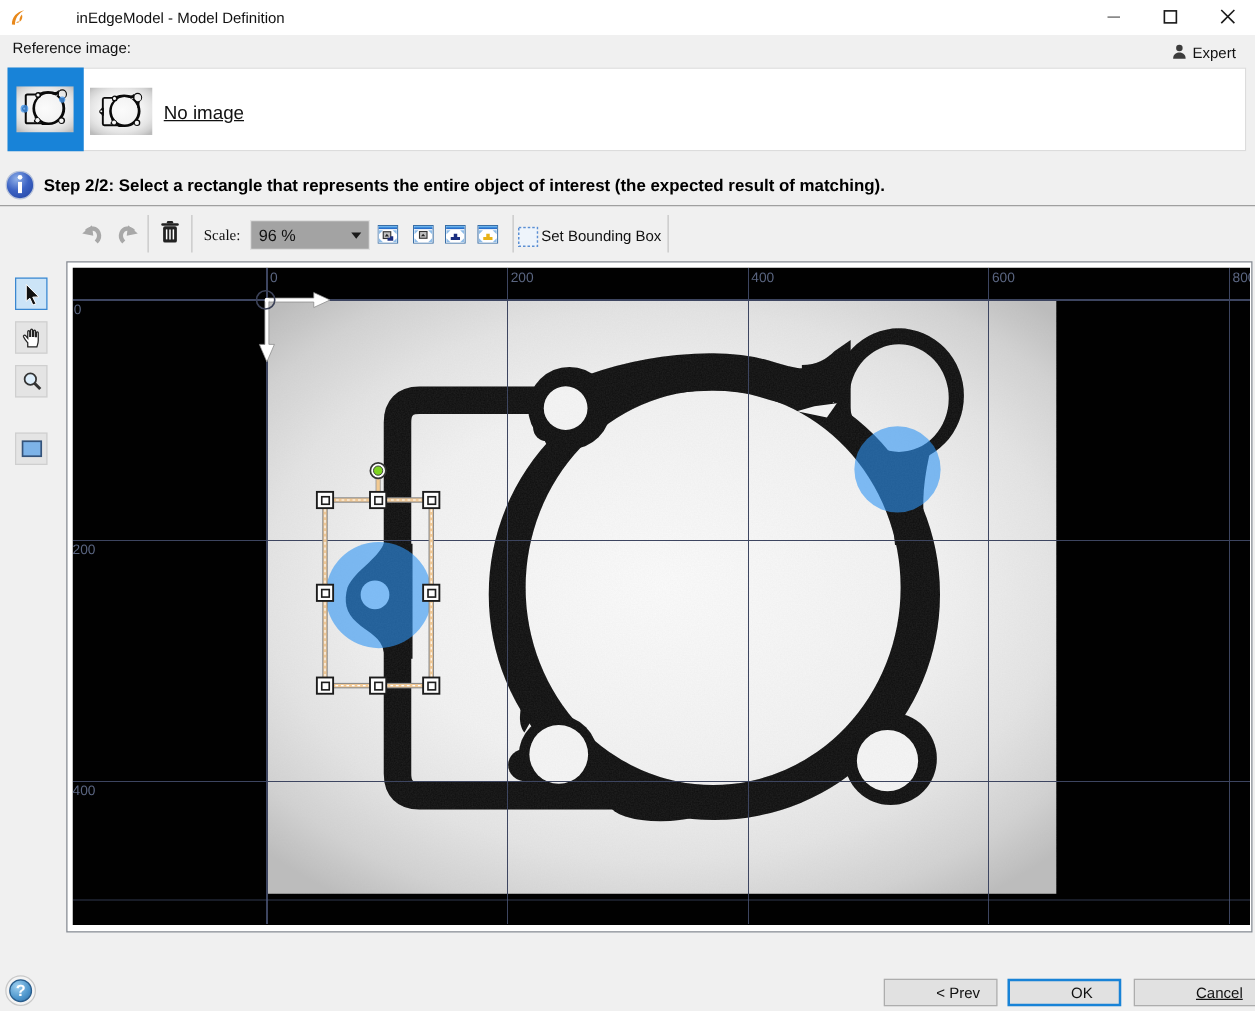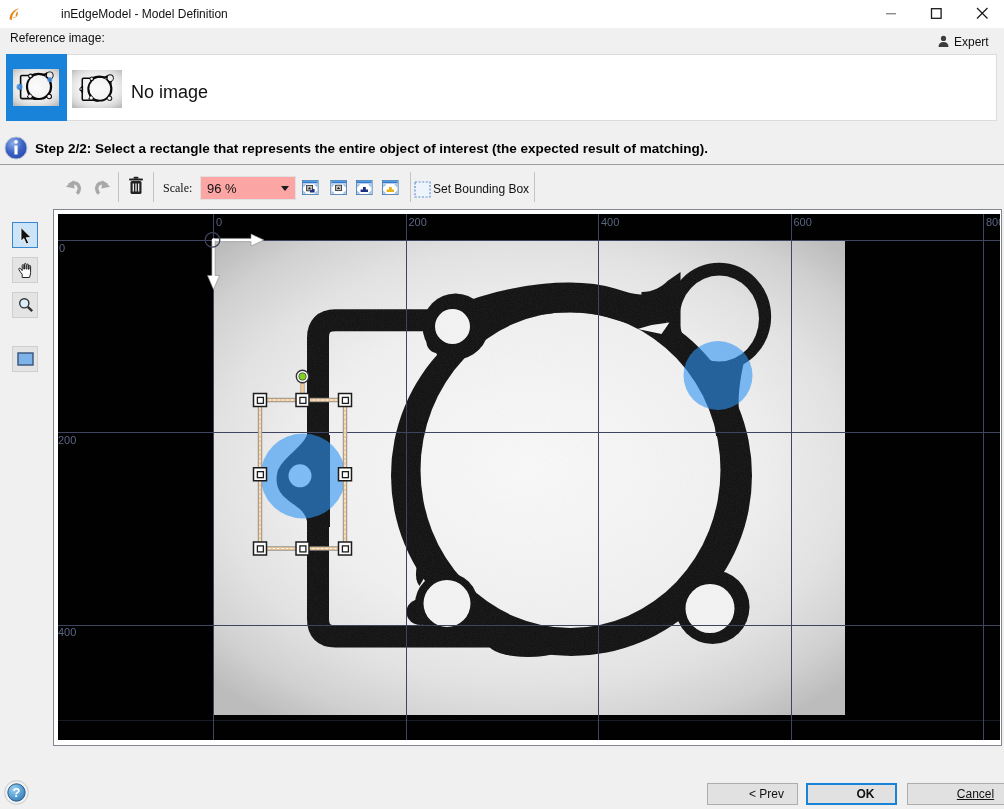--- a/index.html
+++ b/index.html
@@ -5,37 +5,37 @@
 * { margin:0; padding:0; box-sizing:border-box; }
 html,body { width:1004px; height:809px; overflow:hidden; }
 body { font-family:"Liberation Sans", sans-serif; background:#f0f0f0; position:relative; }
 .abs { position:absolute; }
 #titlebar { left:0; top:0; width:1004px; height:28px; background:#ffffff; }
 #title-text { left:29px; top:7px; font-size:12px; color:#111;padding-left:32px; }
 #refimg-label { left:10px; top:31px; font-size:12px; color:#111; }
 #expert { left:954px; top:35px; font-size:12px; color:#111; }
 #panel { left:6px; top:54px; width:991px; height:67px; background:#fff; border:1px solid #dcdcdc; }
 #bluetile { left:6px; top:54px; width:61px; height:67px; background:#1883d8; }
-#noimage { left:131px; top:82px; font-size:18px; color:#111; }
+#noimage { left:131px; top:82px; font-size:15px; color:#111;text-decoration:underline; }
 #stepband { left:35px; top:141px; font-size:13.5px; font-weight:bold; color:#000; }
 #sep1 { left:0; top:164px; width:1004px; height:1px; background:#9f9f9f; }
 .toolsep { top:172px; width:1px; height:30px; background:#c3c3c3; }
 #scale-label { left:163px; top:181px; font-size:12px; color:#111;font-family:Liberation Serif, serif; }
-#combo { left:200px; top:176px; width:96px; height:24px; background:#fca5a5; border:1px solid #e0e0e0; font-size:13px; color:#111; padding:4px 0 0 6px; }
+#combo { left:200px; top:176px; width:96px; height:24px; background:#a3a3a3; border:1px solid #e0e0e0; font-size:13px; color:#111; padding:4px 0 0 6px; }
 #combo .arr { position:absolute; right:6px; top:9px; width:0; height:0; border-left:4.5px solid transparent; border-right:4.5px solid transparent; border-top:5.5px solid #1a1a1a; }
 #sbbtext { left:433px; top:182px; font-size:12px; color:#111; }
 .toolbtn { width:26px; height:26px; left:12px; background:#e4e4e4; border:1px solid #cfcfcf; }
 #tb1 { top:222px; background:#cce4f7; border:1px solid #3a87d0; }
 #tb2 { top:257px; }
 #tb3 { top:292px; }
 #tb4 { top:346px; }
 #canvas-frame { left:53px; top:209px; width:949px; height:537px; background:#fff; border:1px solid #82878f; }
 .pushbtn { top:783px; height:22px; background:#e1e1e1; border:1px solid #adadad; font-size:12px; color:#111; text-align:center; padding-top:3px;padding-left:28px; }
 #prevbtn { left:707px; width:91px; }
-#okbtn { left:806px; width:91px; border:2px solid #1883d7; padding-top:2px;font-weight:bold; }
+#okbtn { left:806px; width:91px; border:2px solid #1883d7; padding-top:2px; }
 #cancelbtn { left:907px; width:109px;text-decoration:underline; }
 </style>
 </head>
 <body>
 
 <svg width="0" height="0" style="position:absolute">
 <defs>
 <filter id="gblur">
         <feGaussianBlur stdDeviation="0.55"></feGaussianBlur>
       </filter>

